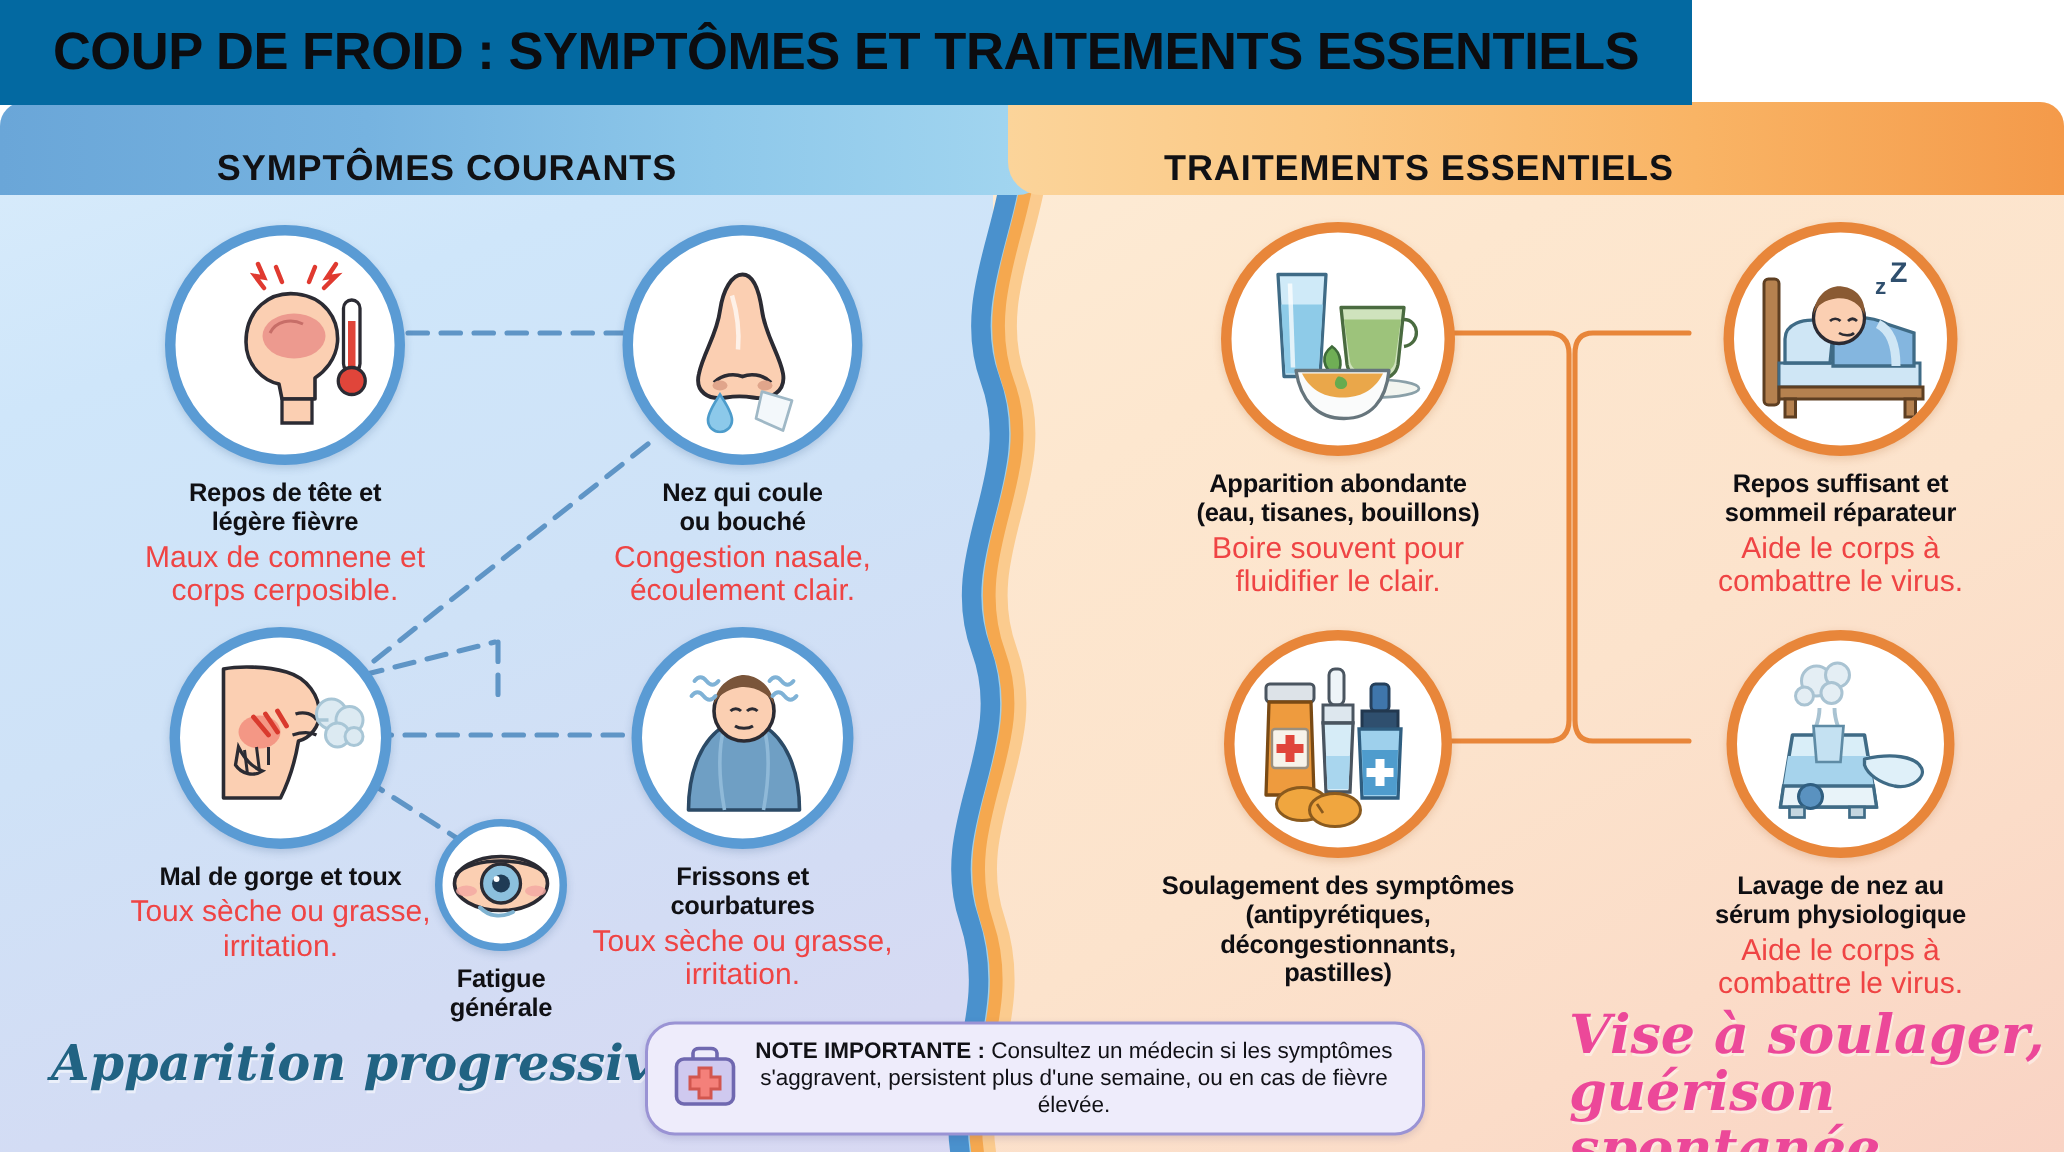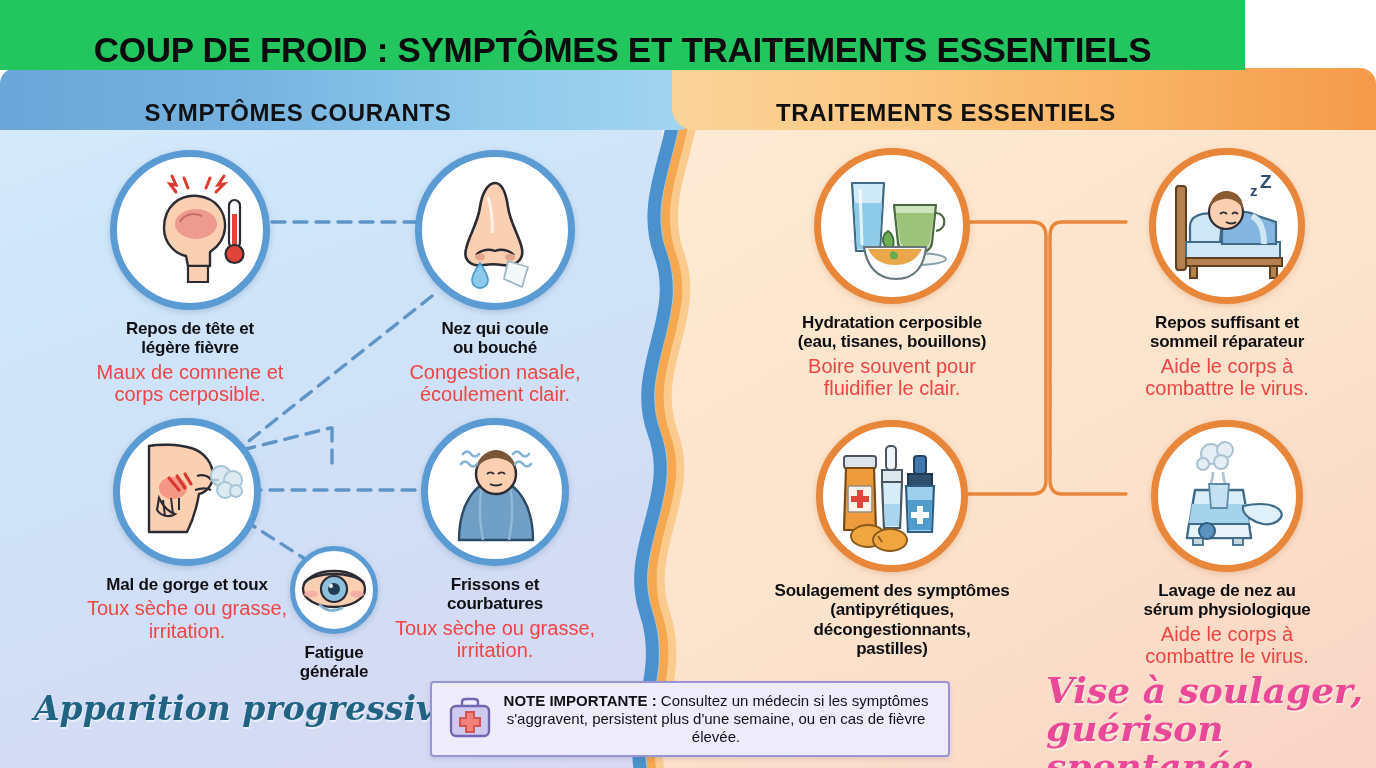--- a/index.html
+++ b/index.html
@@ -5,23 +5,23 @@
   * { margin:0; padding:0; box-sizing:border-box; }
   html,body { width:1376px; height:768px; overflow:hidden; }
   body {
     font-family:"Liberation Sans", sans-serif;
     background:#ffffff;
   }
   #stage { position:relative; width:1376px; height:768px; background:#fff; overflow:hidden; }
 
   
   .title-bar{
-    position:absolute; left:0; top:0; width:1245px; height:70px;
-    display:flex; align-items:flex-end; justify-content:center;
-    background:#22c55e; z-index:40;
+    position:absolute; left:0; top:0; width:1128px; height:70px;
+    display:flex; align-items:center; justify-content:center;
+    background:#0369a1; z-index:40;
   }
   .title-bar h1{
     font-size:35px; font-weight:bold; letter-spacing:-0.3px;
     color:#0c0c0f; white-space:nowrap;
     font-family:"Liberation Sans", sans-serif;
   }
 
   
   .panel{ position:absolute; top:68px; height:700px; overflow:hidden; }
   .panel-left{
@@ -93,21 +93,21 @@
     text-shadow:1px 2px 0 rgba(255,255,255,.55);
   }
   .script-right{
     left:1046px; top:672px; font-size:36px; color:#ec4899; text-align:left;
     text-shadow:1px 2px 0 rgba(255,255,255,.45);
   }
 
   
   .note{
     position:absolute; left:430px; top:681px; width:520px; height:76px;
-    background:#eeecfb; border:2.5px solid #9a93d4; border-radius:4px;
+    background:#eeecfb; border:2.5px solid #9a93d4; border-radius:20px;
     z-index:30; display:flex; align-items:center; padding:0 12px;
     box-shadow:0 2px 5px rgba(60,50,120,.14);
   }
   .note-icon{ width:52px; height:50px; flex:0 0 52px; margin-right:6px; }
   .note-text{
     font-size:15px; color:#111116; line-height:1.22; text-align:center; flex:1;
     padding-right:6px;
   }
   .note-text b{ font-weight:bold; }
 </style>
@@ -281,21 +281,21 @@
         <path d="M66,44 L104,44 L100,72 C99,77 95,80 88,80 L82,80 C76,80 71,77 70,72 Z" fill="#9dc37b"></path>
         <path d="M106,44 C116,44 118,60 106,62" fill="none" stroke="#4a6b40" stroke-width="2.2"></path>
         <ellipse cx="86" cy="90" rx="30" ry="6" fill="#f2f5f0" stroke="#8aa0a8" stroke-width="1.8"></ellipse>
         <path d="M60,82 C52,76 50,68 58,62 C64,66 66,76 60,82 Z" fill="#6fae55" stroke="#3f6b3a" stroke-width="1.8"></path>
 
         <path d="M34,78 L96,78 C94,98 84,110 66,110 C48,110 37,98 34,78 Z" fill="#fafbfb" stroke="#66757c" stroke-width="2.2" stroke-linejoin="round"></path>
         <path d="M38,80 C44,92 54,96 65,96 C76,96 86,92 92,80 Z" fill="#eaa74a"></path>
         <path d="M62,82 C58,86 60,92 66,90 C70,88 68,82 62,82 Z" fill="#67ab4f"></path>
       </svg>
     </div>
-    <div class="n-title or">Hydratation cerposible
+    <div class="n-title or">Apparition abondante
 (eau, tisanes, bouillons)</div>
     <div class="n-sub">Boire souvent pour
 fluidifier le clair.</div>
   </div>
 
   <div class="node" style="left:1084px; top:148px; width:286px;">
     <div class="circ circ-orange" style="width:156px;height:156px;">
       <svg width="126" height="112" viewBox="0 0 126 112">
         <rect x="12" y="16" width="10" height="84" rx="3" fill="#b5814f" stroke="#5e3f22" stroke-width="2"></rect>
         <path d="M22,72 L116,72 L116,88 L22,88 Z" fill="#cfe6f5" stroke="#3f6b86" stroke-width="2"></path>

